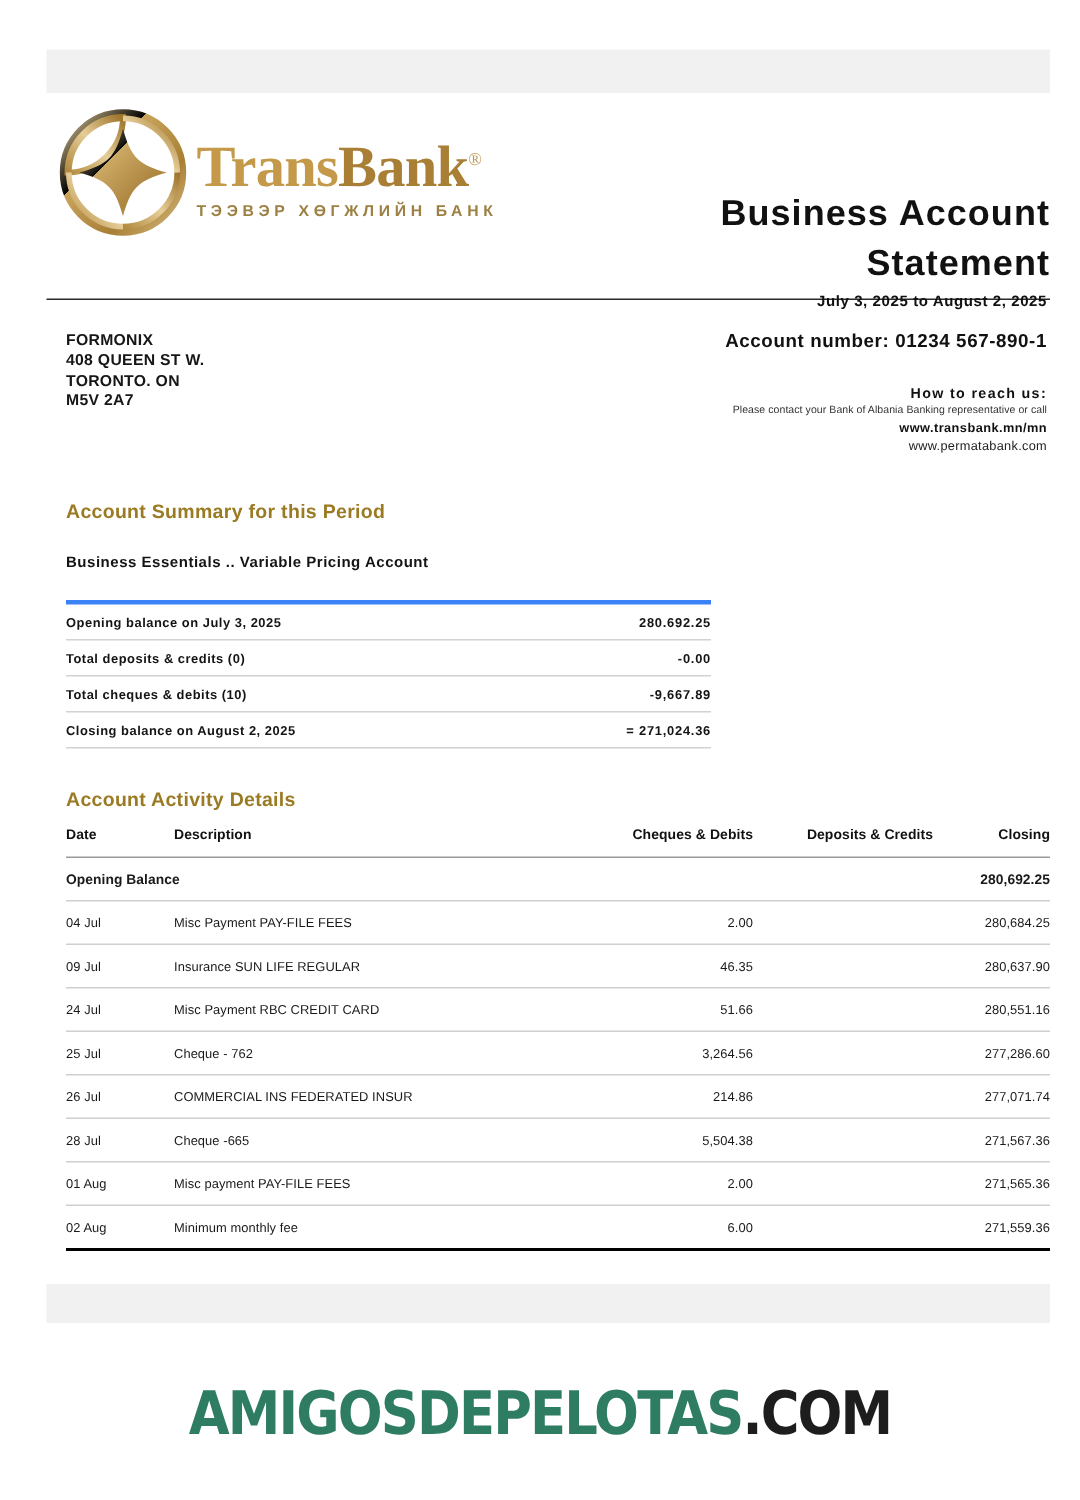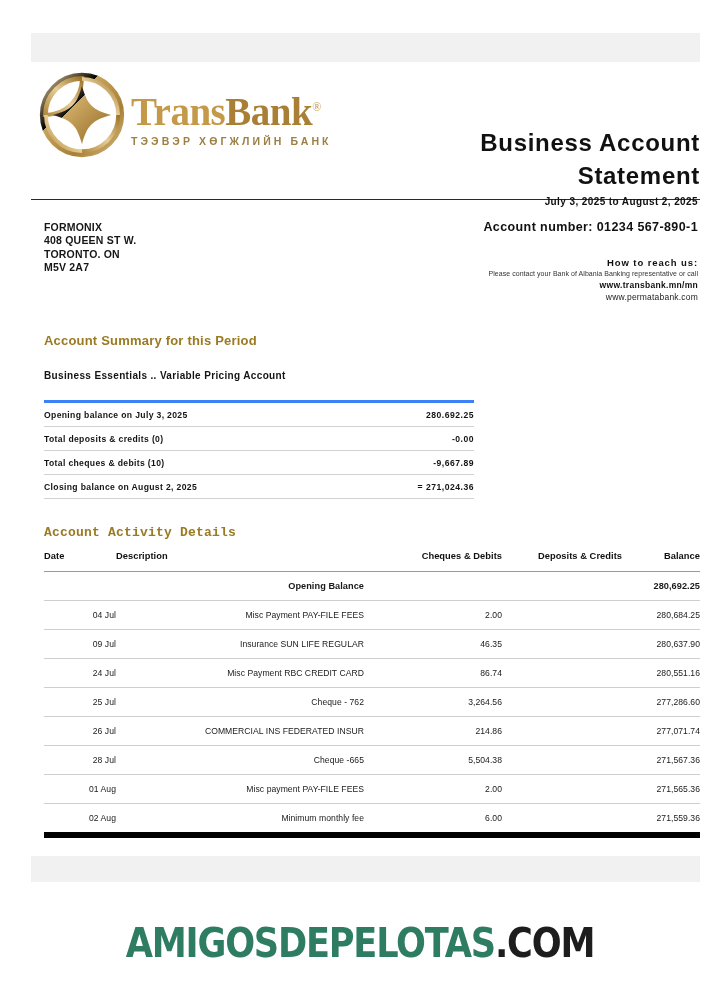--- a/index.html
+++ b/index.html
@@ -166,21 +166,21 @@
   
   .sect-head {
     position: absolute;
     left: 44px;
     font-size: 13px;
     font-weight: 700;
     letter-spacing: 0.2px;
     color: #9a7a23;
   }
   #summary-head { top: 333px; }
-  #activity-head { top: 525px; font-family: Liberation Mono, monospace; }
+  #activity-head { top: 525px; }
 
   .sub-head {
     position: absolute;
     left: 44px;
     top: 370px;
     font-size: 10px;
     font-weight: 700;
     letter-spacing: 0.35px;
     color: #141414;
   }
@@ -224,28 +224,27 @@
     padding: 0 0 10px 0;
     letter-spacing: 0.05px;
   }
   .activity th.r, .activity td.r { text-align: right; }
   .activity td {
     font-size: 8.6px;
     color: #1a1a1a;
     padding: 9px 0 9px 0;
     border-top: 1px solid #cfcfcf;
     letter-spacing: 0.05px;
-    text-align: right;
   }
   .activity tr.opening td {
     font-weight: 700;
     font-size: 9.2px;
     border-top: 1.3px solid #9a9a9a;
   }
-  .activity tr.last td { border-bottom: 6px solid #000000; }
+  .activity tr.last td { border-bottom: 2px solid #000000; }
 
   .col-date { width: 72px; }
   .col-desc { width: 248px; }
   .col-deb  { width: 138px; }
   .col-cred { width: 120px; }
   .col-bal  { width: 78px; }
 
   
   .footer-mark {
     position: absolute;
@@ -364,21 +363,21 @@
         <col class="col-deb">
         <col class="col-cred">
         <col class="col-bal">
     </colgroup>
     <thead>
       <tr>
         <th>Date</th>
         <th>Description</th>
         <th class="r">Cheques &amp; Debits</th>
         <th class="r">Deposits &amp; Credits</th>
-        <th class="r">Balance</th>
+        <th class="r">Closing</th>
       </tr>
     </thead>
     <tbody>
       <tr class="opening">
         <td colspan="2">Opening Balance</td>
         <td></td>
         <td></td>
         <td class="r">280,692.25</td>
       </tr>
 
@@ -392,21 +391,21 @@
       <tr>
         <td>09 Jul</td>
         <td>Insurance SUN LIFE REGULAR</td>
         <td class="r">46.35</td>
         <td class="r"></td>
         <td class="r">280,637.90</td>
       </tr>
       <tr>
         <td>24 Jul</td>
         <td>Misc Payment RBC CREDIT CARD</td>
-        <td class="r">86.74</td>
+        <td class="r">51.66</td>
         <td class="r"></td>
         <td class="r">280,551.16</td>
       </tr>
       <tr>
         <td>25 Jul</td>
         <td>Cheque - 762</td>
         <td class="r">3,264.56</td>
         <td class="r"></td>
         <td class="r">277,286.60</td>
       </tr>

